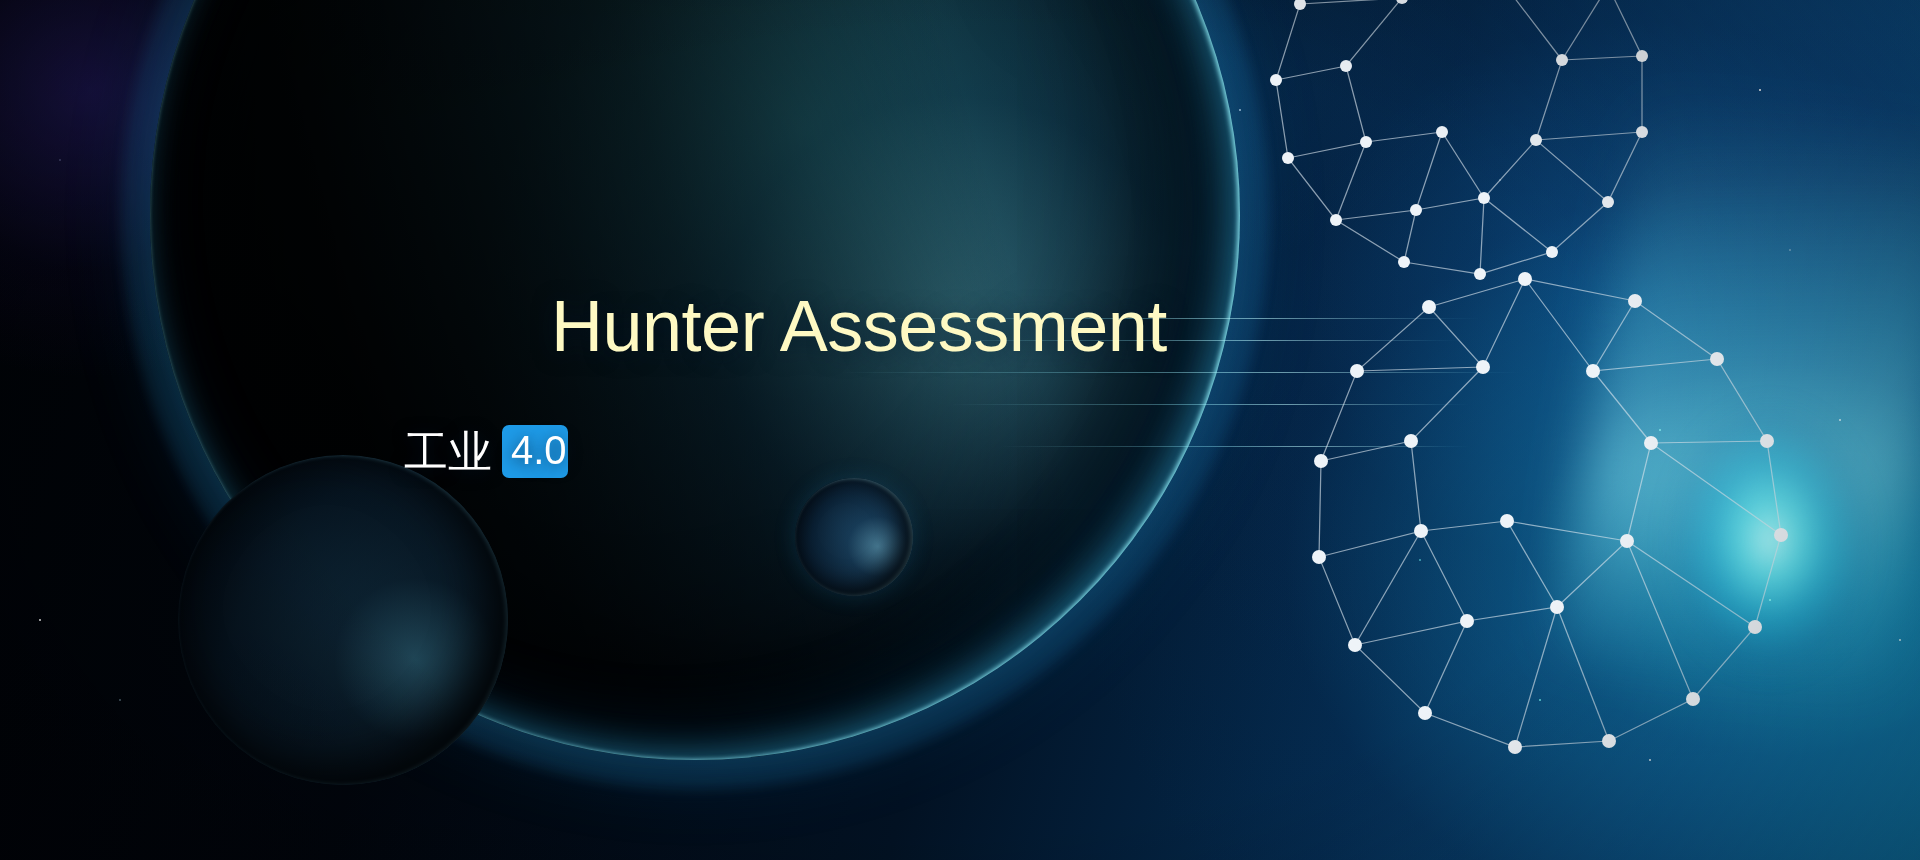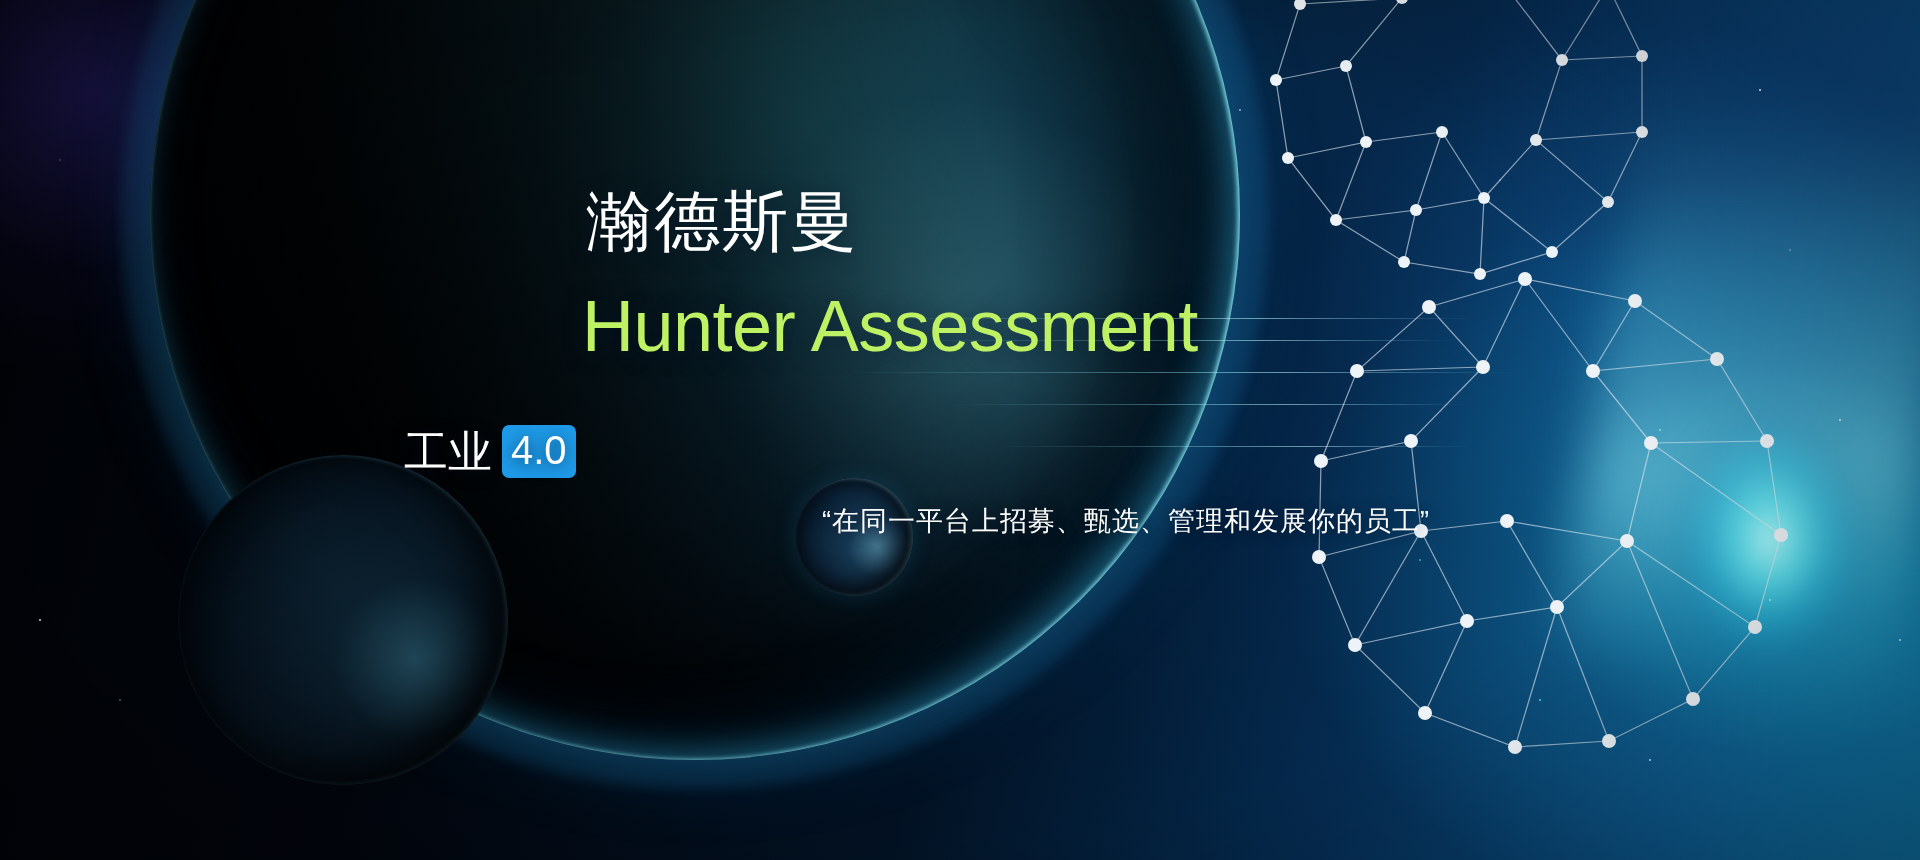--- a/index.html
+++ b/index.html
@@ -181,26 +181,26 @@
     line-height:1;
     font-weight:400;
     letter-spacing:2px;
     color:#ffffff;
     text-shadow:0 2px 18px rgba(0,20,40,0.65);
     white-space:nowrap;
   }
 
   .title-en {
     position:absolute;
-    left:582px; top:290px;
+    left:551px; top:290px;
     font-size:72px;
     line-height:1;
     font-weight:400;
     letter-spacing:-0.5px;
-    color:#bef264;
+    color:#fef9c3;
     text-shadow:0 2px 22px rgba(0,20,40,0.6);
     white-space:nowrap;
   }
 
   .tagline {
     position:absolute;
     left:404px; top:425px;
     font-size:44px;
     line-height:1;
     font-weight:400;
@@ -214,21 +214,21 @@
   .badge-40 {
     display:inline-flex;
     align-items:center;
     justify-content:center;
     background:#1e9be8;
     color:#ffffff;
     font-size:40px;
     line-height:1;
     font-weight:400;
     border-radius:7px;
-    padding:5px 9px 8px 9px;
+    padding:5px 1px 8px 9px;
     margin:0 10px;
     letter-spacing:0px;
   }
 
   .subtitle {
     position:absolute;
     left:822px; top:508px;
     font-size:27px;
     line-height:1;
     font-weight:400;
@@ -372,25 +372,23 @@
         <circle class="node" cx="502" cy="124" r="7"></circle>
         <circle class="node" cx="420" cy="66" r="7"></circle>
       </g>
     </svg>
   </div>
 
   <div class="layer vignette"></div>
 
   <div class="content">
 
-    <div class="title-cn">瀚德斯曼</div>
 
     <div class="title-en">Hunter Assessment</div>
 
     <div class="tagline">
       <span class="seg">工业</span>
       <span class="badge-40">4.0</span>
     </div>
 
-    <div class="subtitle">“在同一平台上招募、甄选、管理和发展你的员工”</div>
 
   </div>
 </div>
 
 </body></html>

